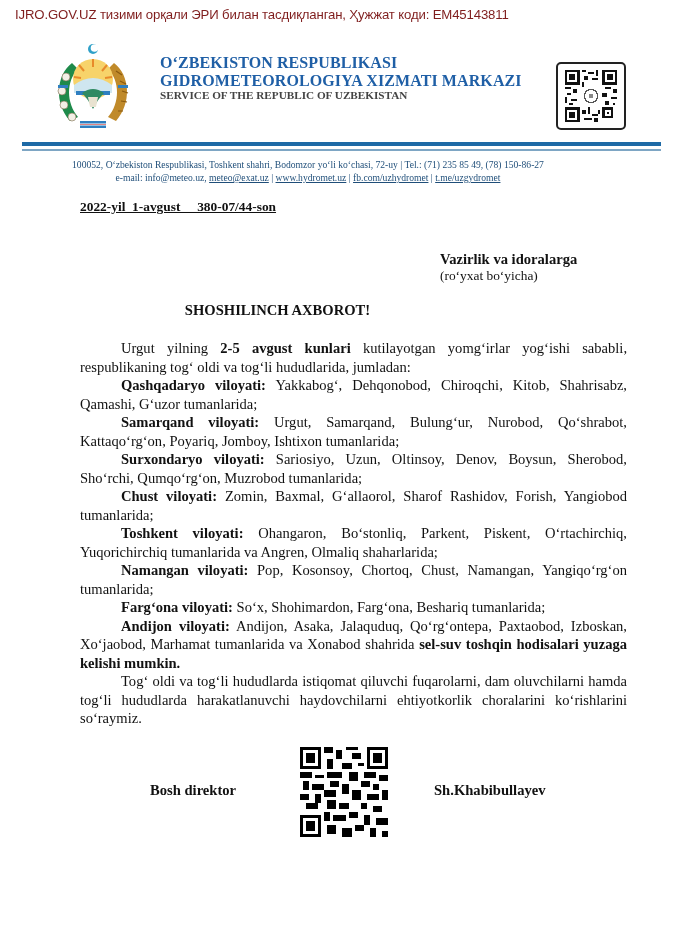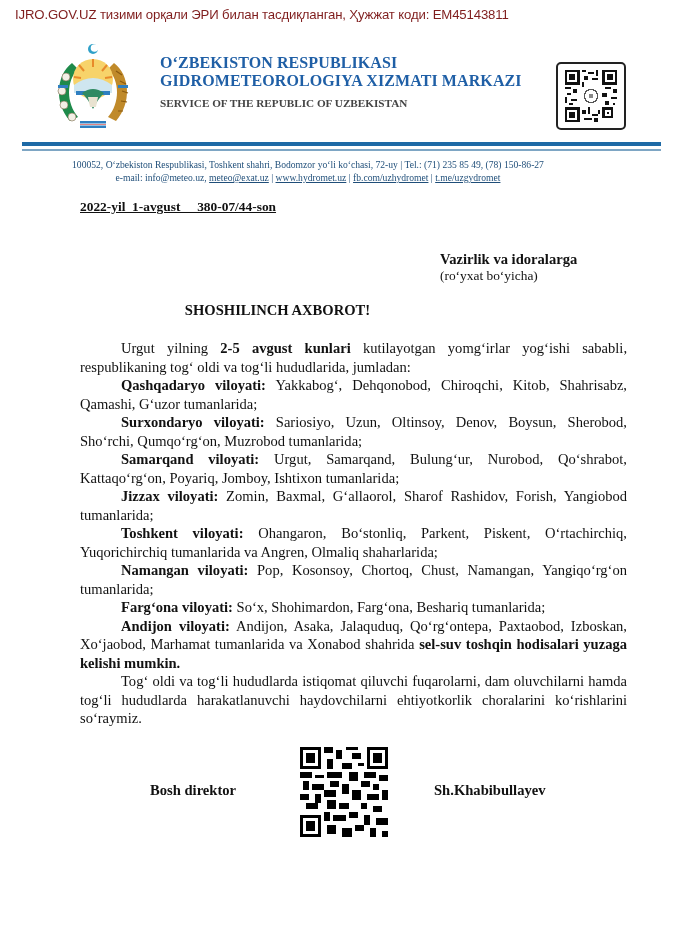--- a/index.html
+++ b/index.html
@@ -66,21 +66,21 @@
 
     <rect x="28" y="80" width="26" height="7" fill="#2f7fc1"></rect>
     <rect x="28" y="82.5" width="26" height="2" fill="#fff"></rect>
     <rect x="28" y="83.2" width="26" height="0.6" fill="#c33"></rect>
   </svg>
 </div>
 
 <div class="abs org">
   <div class="org-uz">OʻZBEKISTON RESPUBLIKASI</div>
   <div class="org-uz">GIDROMETEOROLOGIYA XIZMATI MARKAZI</div>
-  <div class="org-en" style="margin-top:8px">SERVICE OF THE REPUBLIC OF UZBEKISTAN</div>
+  <div class="org-en" style="margin-top:0">SERVICE OF THE REPUBLIC OF UZBEKISTAN</div>
 </div>
 
 <div class="abs qr-top">
   <svg width="52" height="52" viewBox="0 0 25 25" shape-rendering="crispEdges">
     <g fill="#111">
       <rect x="0" y="0" width="7" height="7"></rect>
         <rect x="1" y="1" width="5" height="5" fill="#fff"></rect>
         <rect x="2" y="2" width="3" height="3"></rect>
       <rect x="18" y="0" width="7" height="7"></rect>
         <rect x="19" y="1" width="5" height="5" fill="#fff"></rect>
@@ -134,23 +134,23 @@
 <div class="abs addressee">
   <div class="a1">Vazirlik va idoralarga</div>
   <div class="a2">(roʻyxat boʻyicha)</div>
 </div>
 
 <div class="abs title">SHOSHILINCH AXBOROT!</div>
 
 <div class="abs body-text">
   <p><span>Urgut yilning </span><b>2-5 avgust kunlari</b><span> kutilayotgan yomgʻirlar yogʻishi sababli, respublikaning togʻ oldi va togʻli hududlarida, jumladan:</span></p>
   <p><b>Qashqadaryo viloyati:</b><span> Yakkabogʻ, Dehqonobod, Chiroqchi, Kitob, Shahrisabz, Qamashi, Gʻuzor tumanlarida;</span></p>
+  <p><b>Samarqand viloyati:</b><span> Urgut, Samarqand, Bulungʻur, Nurobod, Qoʻshrabot, Kattaqoʻrgʻon, Poyariq, Jomboy, Ishtixon tumanlarida;</span></p>
   <p><b>Surxondaryo viloyati:</b><span> Sariosiyo, Uzun, Oltinsoy, Denov, Boysun, Sherobod, Shoʻrchi, Qumqoʻrgʻon, Muzrobod tumanlarida;</span></p>
-  <p><b>Samarqand viloyati:</b><span> Urgut, Samarqand, Bulungʻur, Nurobod, Qoʻshrabot, Kattaqoʻrgʻon, Poyariq, Jomboy, Ishtixon tumanlarida;</span></p>
-  <p><b>Jizzax viloyati:</b><span> Zomin, Baxmal, Gʻallaorol, Sharof Rashidov, Forish, Yangiobod tumanlarida;</span></p>
+  <p><b>Chust viloyati:</b><span> Zomin, Baxmal, Gʻallaorol, Sharof Rashidov, Forish, Yangiobod tumanlarida;</span></p>
   <p><b>Toshkent viloyati:</b><span> Ohangaron, Boʻstonliq, Parkent, Piskent, Oʻrtachirchiq, Yuqorichirchiq tumanlarida va Angren, Olmaliq shaharlarida;</span></p>
   <p><b>Namangan viloyati:</b><span> Pop, Kosonsoy, Chortoq, Chust, Namangan, Yangiqoʻrgʻon tumanlarida;</span></p>
   <p><b>Fargʻona viloyati:</b><span> Soʻx, Shohimardon, Fargʻona, Beshariq tumanlarida;</span></p>
   <p><b>Andijon viloyati:</b><span> Andijon, Asaka, Jalaquduq, Qoʻrgʻontepa, Paxtaobod, Izboskan, Xoʻjaobod, Marhamat tumanlarida va Xonabod shahrida </span><b>sel-suv toshqin hodisalari yuzaga kelishi mumkin.</b></p>
   <p>Togʻ oldi va togʻli hududlarda istiqomat qiluvchi fuqarolarni, dam oluvchilarni hamda togʻli hududlarda harakatlanuvchi haydovchilarni ehtiyotkorlik choralarini koʻrishlarini soʻraymiz.</p>
 </div>
 
 <div class="abs sign-role">Bosh direktor</div>
 
 <div class="abs qr-bottom">

